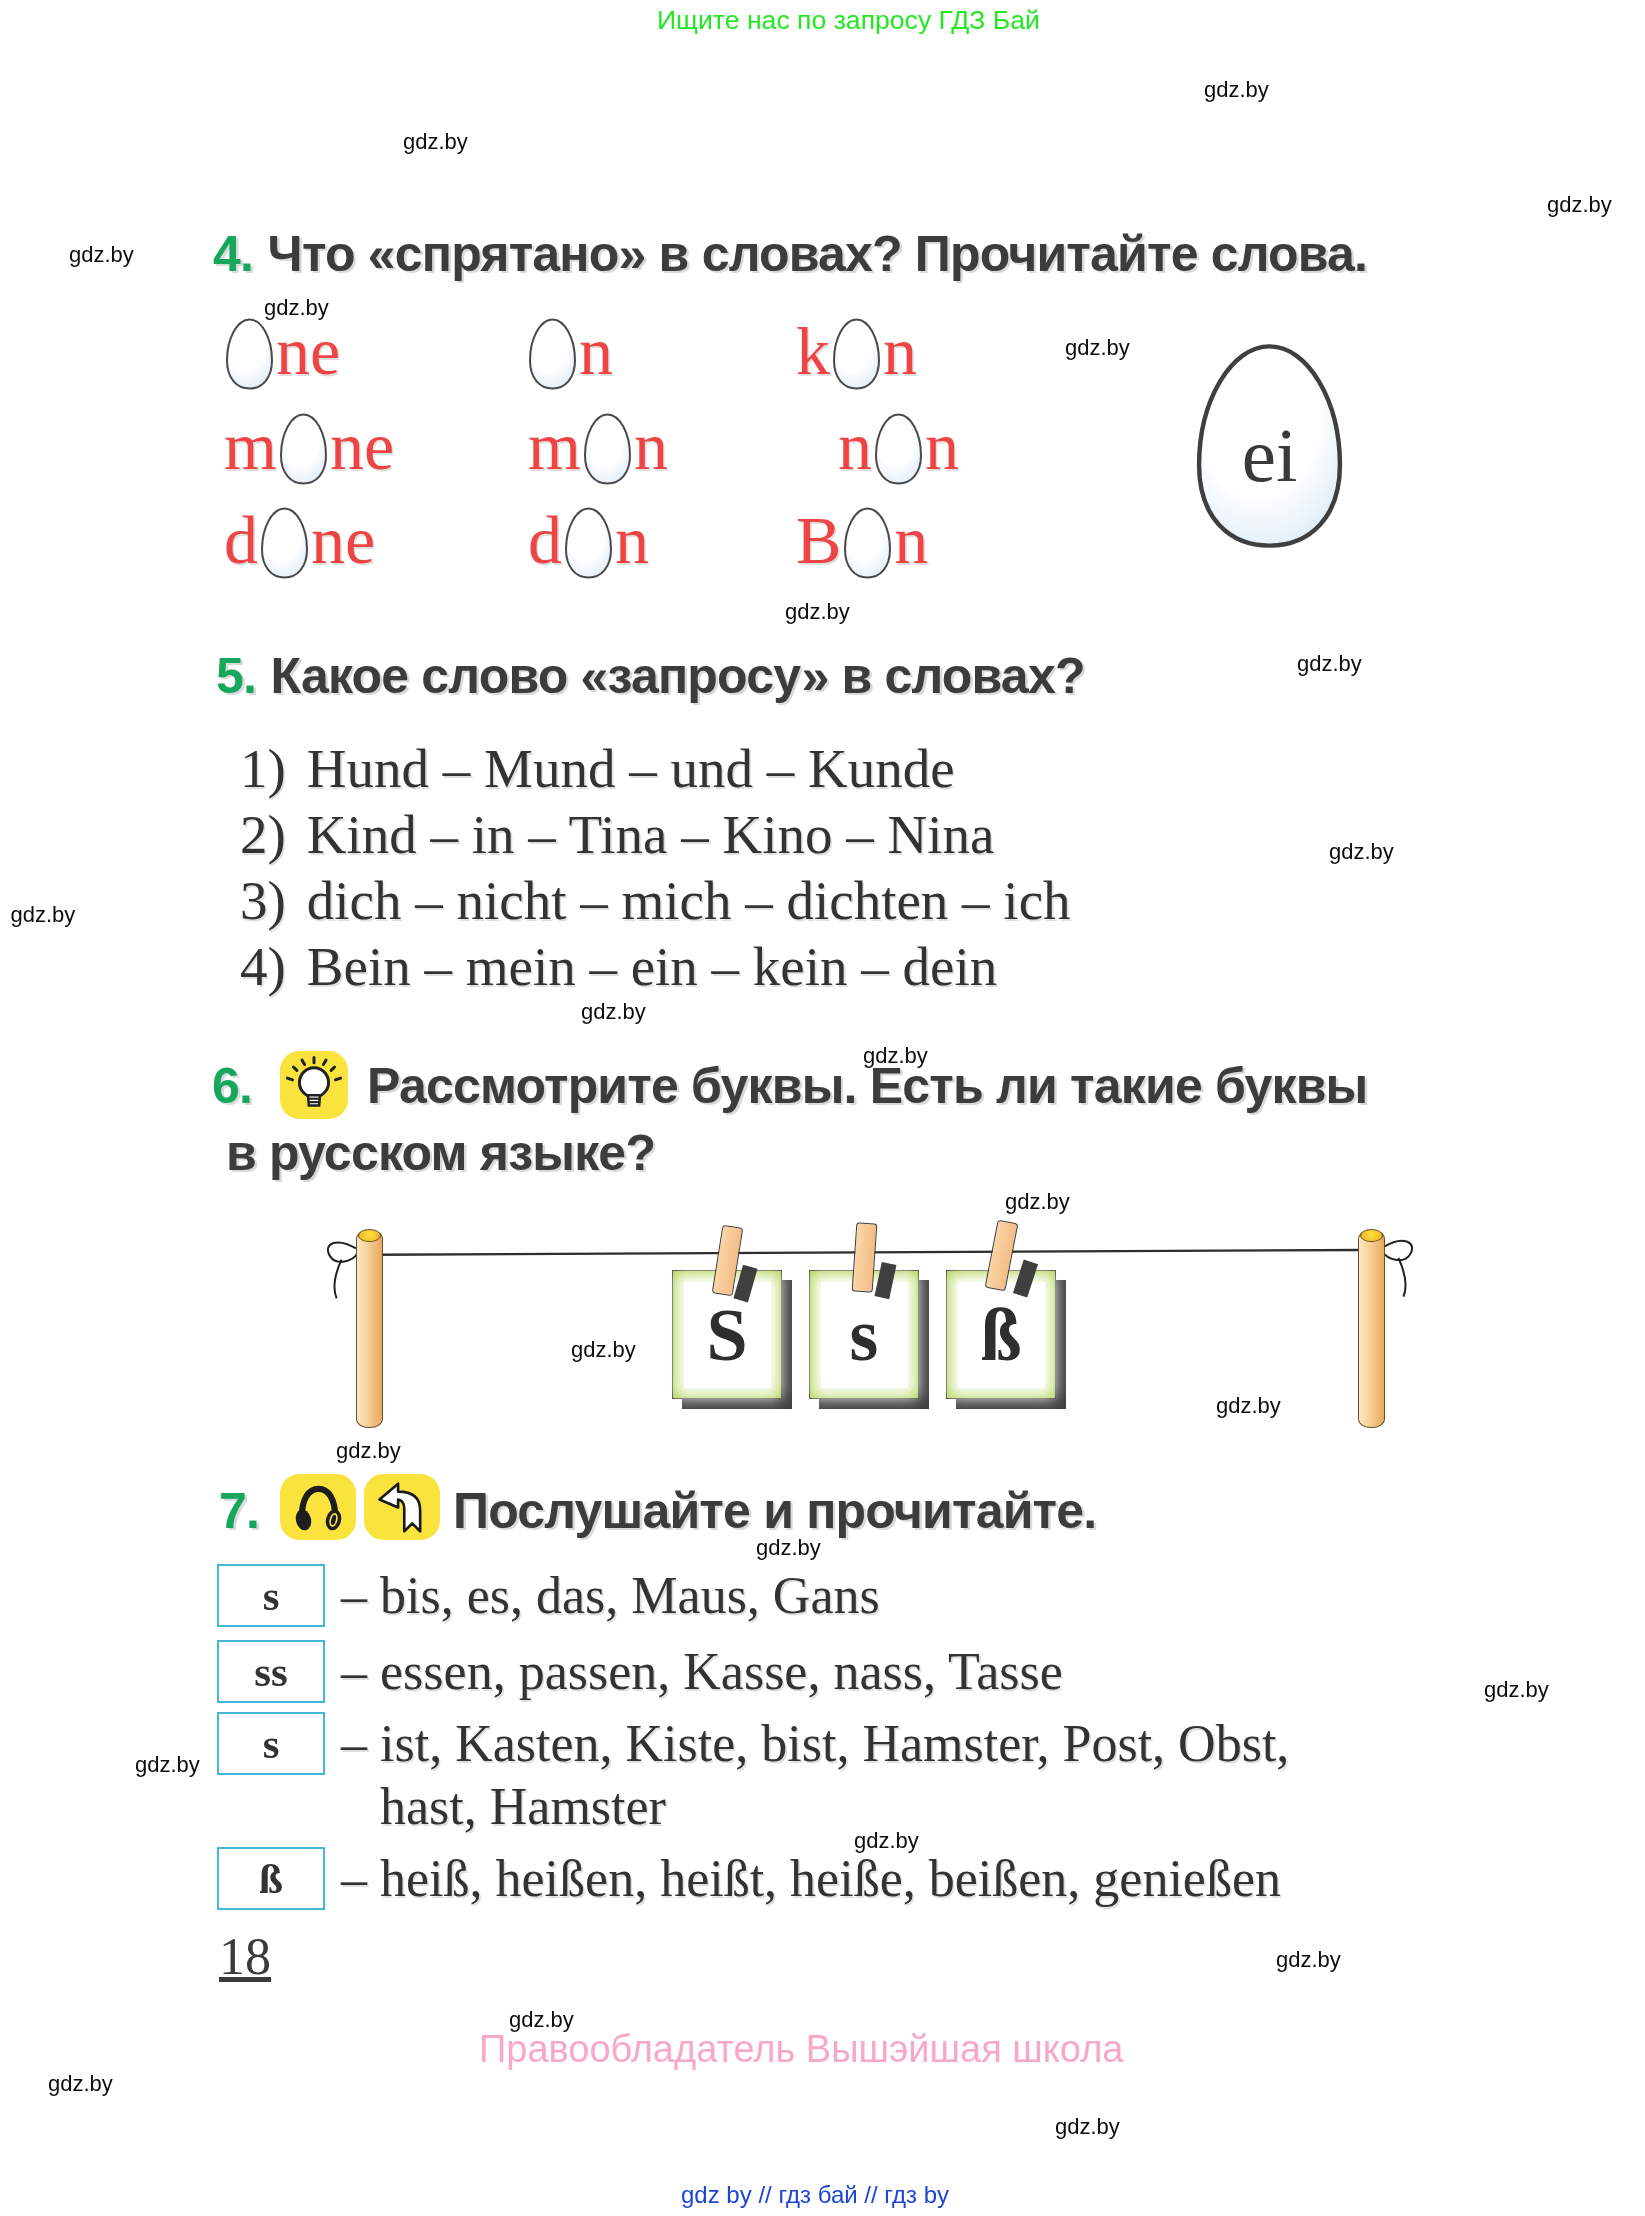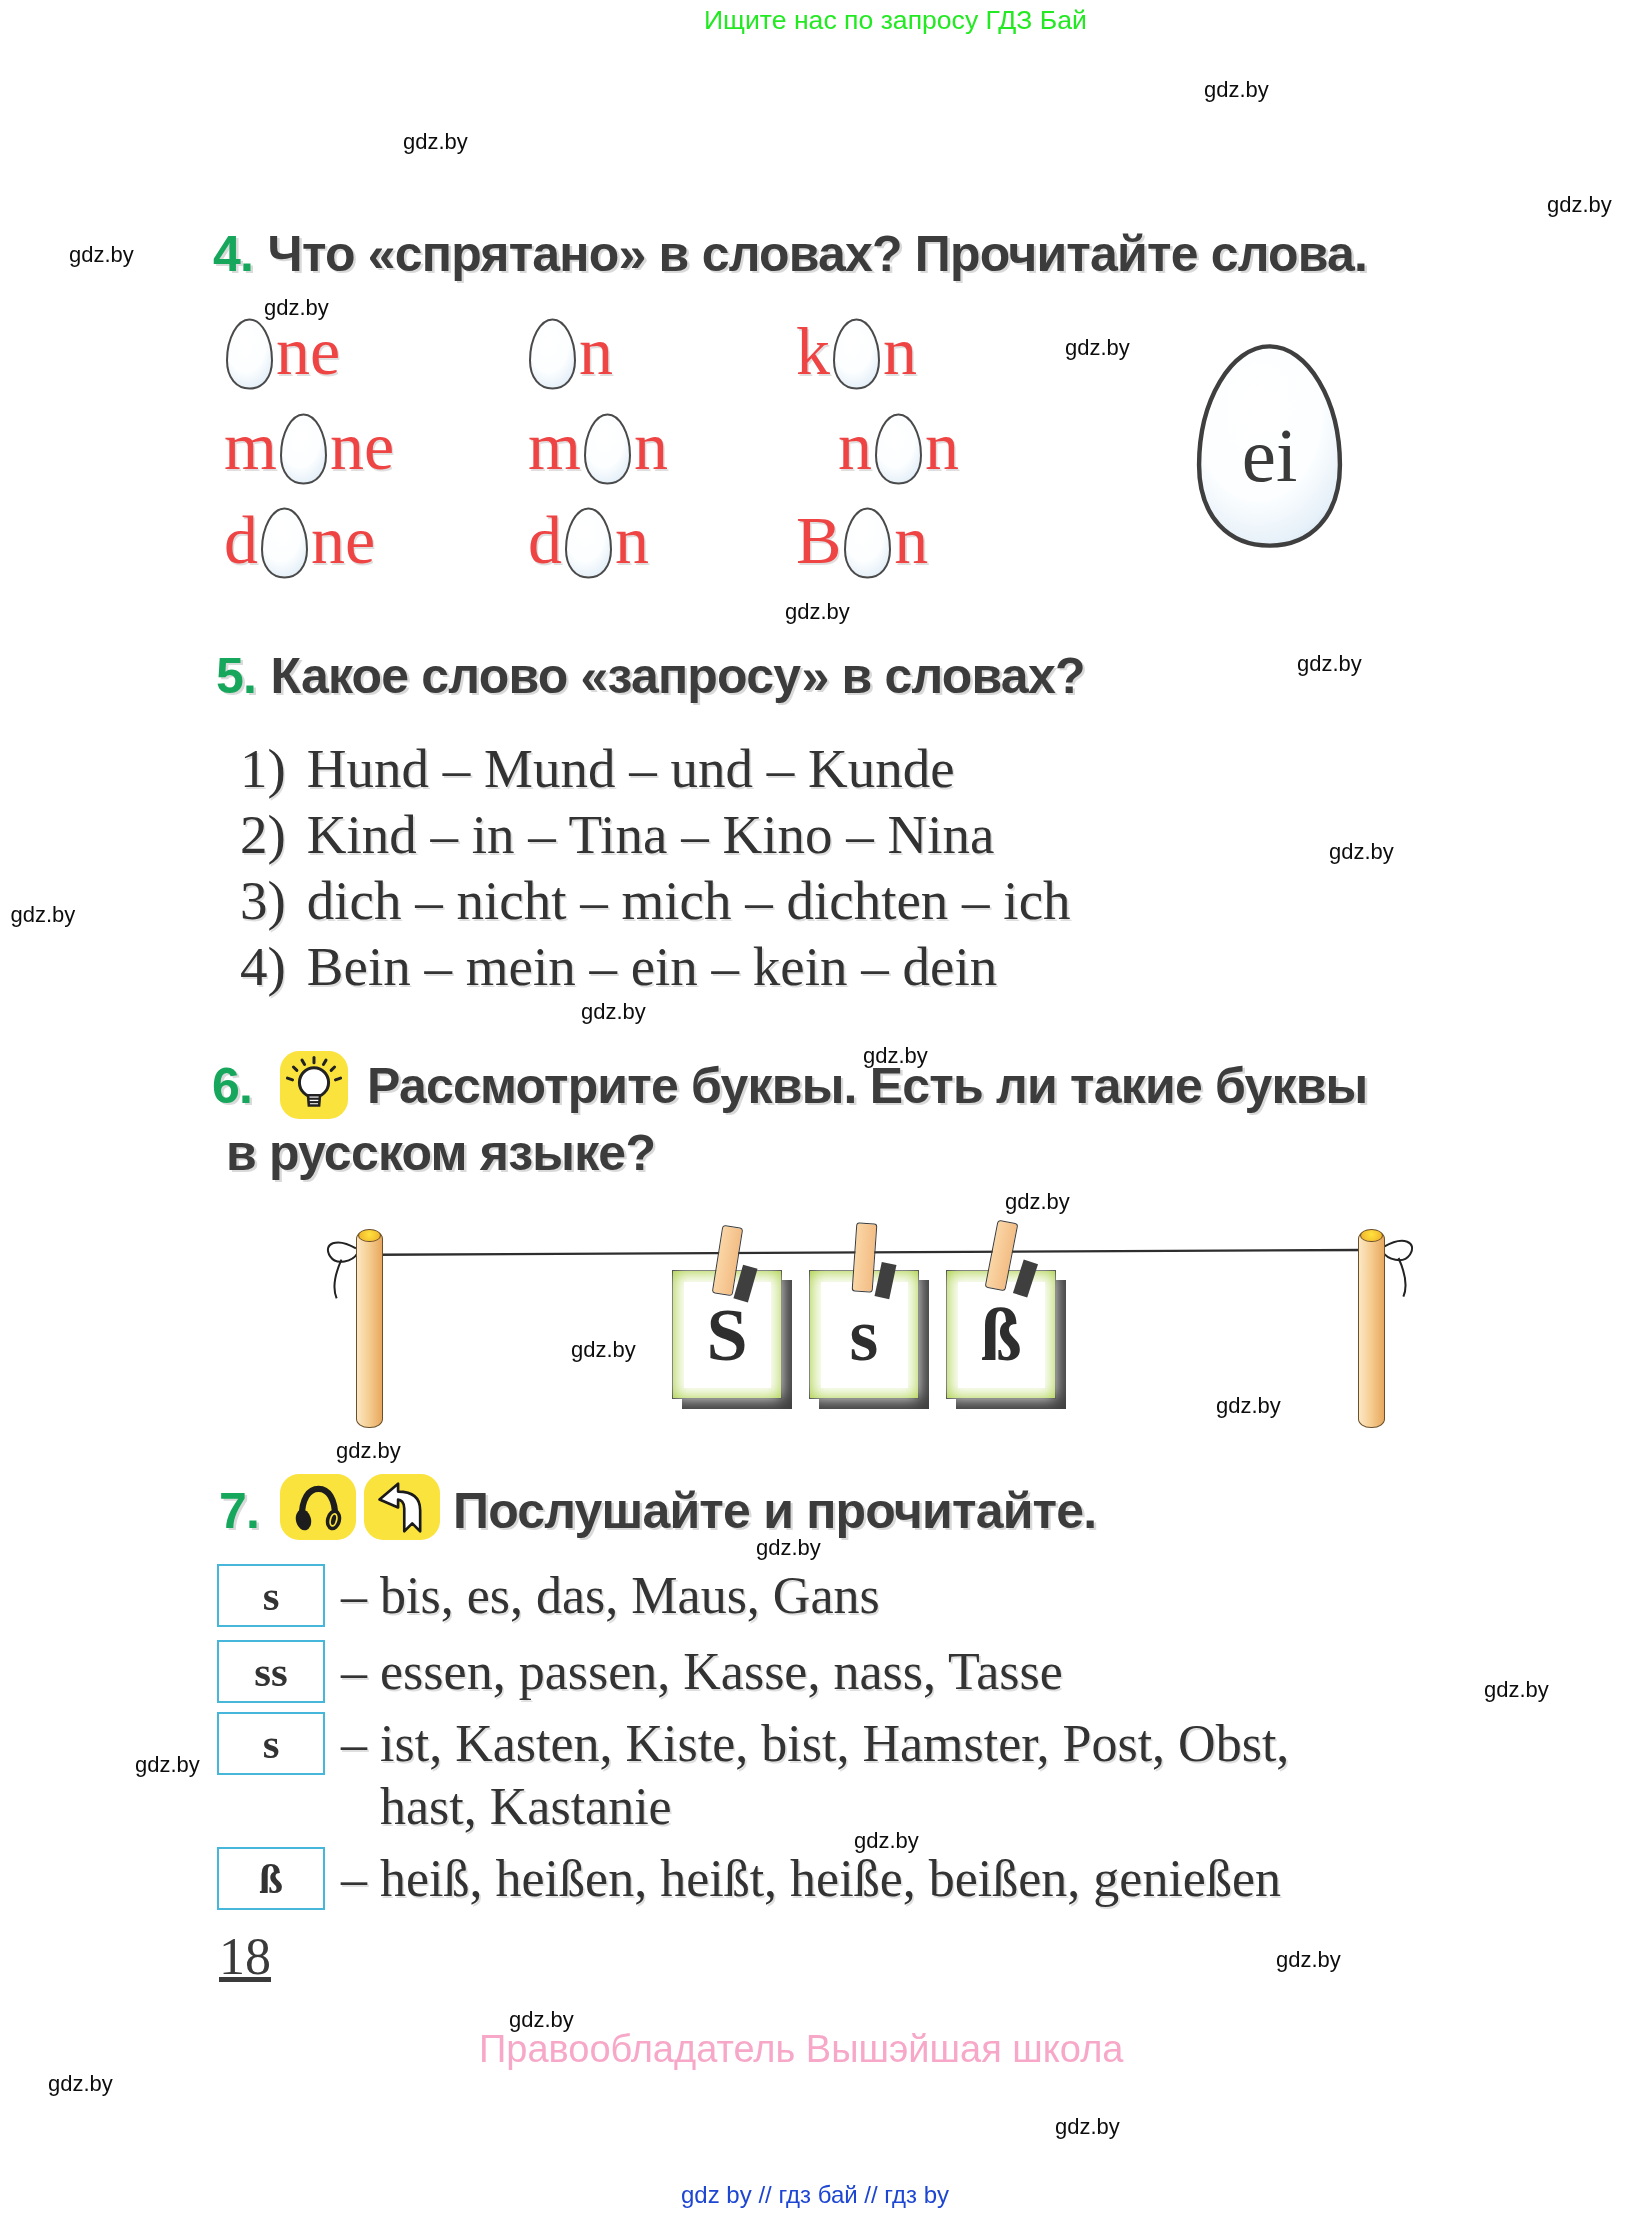--- a/index.html
+++ b/index.html
@@ -8,21 +8,21 @@
     font-family:"Liberation Sans",sans-serif;overflow:hidden;
   }
   .abs{position:absolute;}
   
   .wm{
     position:absolute;font:22px "Liberation Sans",sans-serif;color:#0d0d0d;
     white-space:nowrap;
   }
   .banner{
     position:absolute;left:657px;top:4.8px;font:26.6px "Liberation Sans",sans-serif;
-    color:#22e922;white-space:nowrap;margin-left:47px;
+    color:#22e922;white-space:nowrap;
   }
   
   .extitle{
     position:absolute;font:700 50px "Liberation Sans",sans-serif;color:#3c3c3c;
     letter-spacing:-0.8px;white-space:nowrap;line-height:1;
     text-shadow:2.4px 2.4px 0 rgba(145,145,145,.35);
   }
   .exnum{color:#17a75c;margin-right:14.5px;}
   
   .ser{
@@ -309,21 +309,21 @@
 <div class="extitle" style="left:453px;top:1486px">Послушайте и прочитайте.</div>
 
 <div class="lbox" style="top:1564px">s</div>
 <div class="lwords" style="left:341px;top:1564px">– bis, es, das, Maus, Gans</div>
 
 <div class="lbox" style="top:1640px">ss</div>
 <div class="lwords" style="left:341px;top:1640px">– essen, passen, Kasse, nass, Tasse</div>
 
 <div class="lbox" style="top:1712px">s</div>
 <div class="lwords" style="left:341px;top:1712px">– ist, Kasten, Kiste, bist, Hamster, Post, Obst,</div>
-<div class="lwords" style="left:380px;top:1775px">hast, Kastanie</div>
+<div class="lwords" style="left:380px;top:1775px">hast, Hamster</div>
 
 <div class="lbox" style="top:1847px">ß</div>
 <div class="lwords" style="left:341px;top:1847px">– heiß, heißen, heißt, heiße, beißen, genießen</div>
 
 <div class="pagenum">18</div>
 <div class="copyright">Правообладатель Вышэйшая школа</div>
 <div class="footerlinks">gdz by  //  гдз бай  //  гдз by</div>
 
 
 </body></html>

